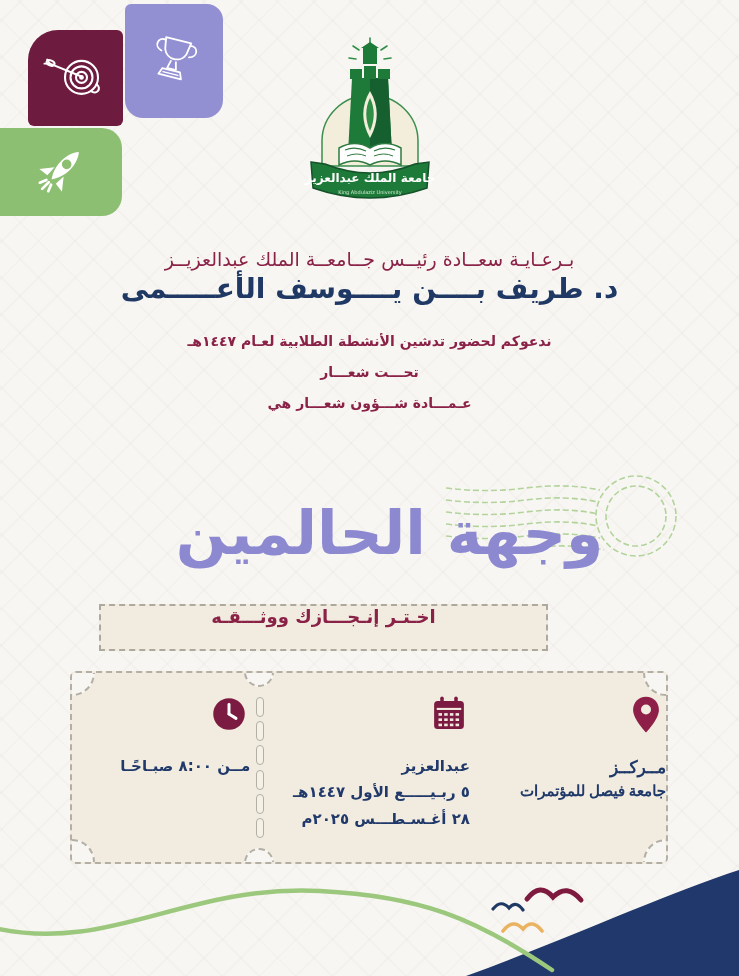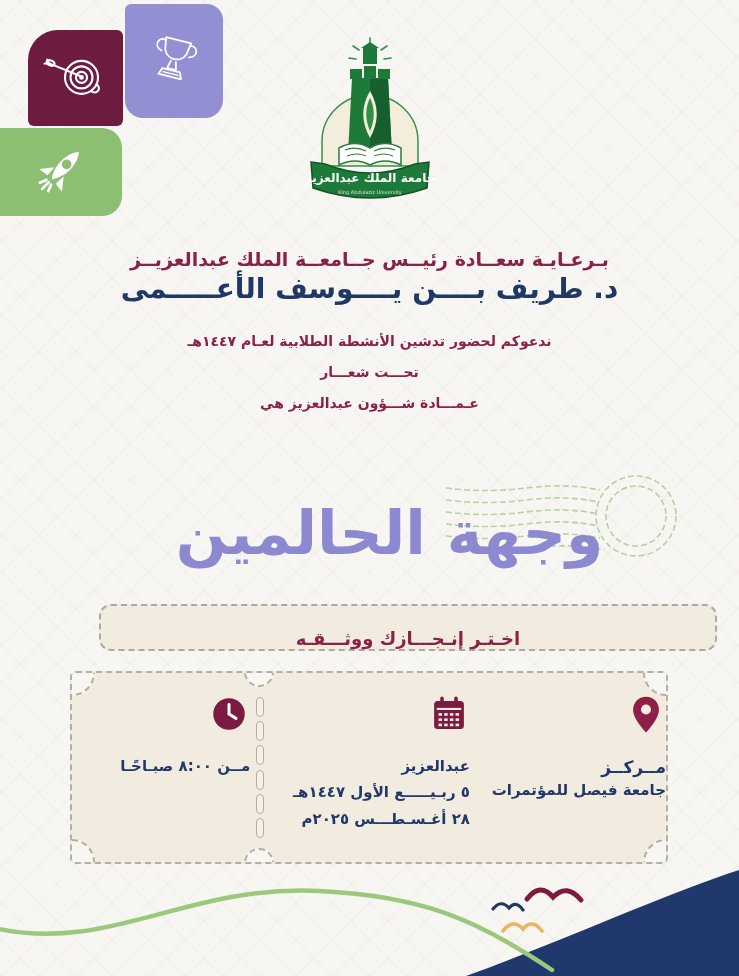--- a/index.html
+++ b/index.html
@@ -24,52 +24,52 @@
   .sq{display:flex;align-items:center;justify-content:center;}
   .sq-purple{left:125px;top:4px;width:98px;height:114px;background:#938fd3;border-radius:6px 16px 18px 18px;}
   .sq-maroon{left:28px;top:30px;width:95px;height:96px;background:#6e1b40;border-radius:30px 6px 6px 6px;}
   .sq-green{left:0;top:128px;width:122px;height:88px;background:#8cbf72;border-radius:0 20px 20px 0;}
 
   
   .logo{left:50%;top:36px;transform:translateX(-50%);}
 
   
   .textblock{left:0;top:248px;width:100%;text-align:center;}
-  .line-maroon{color:#8a2147;font-size:19px;font-weight:700;margin:0 0 0 0;}
+  .line-maroon{color:#8a2147;font-size:19px;font-weight:400;margin:0 0 0 0;}
   .line-president{color:#1f3864;font-size:28px;font-weight:800;margin:2px 0 28px 0;letter-spacing:0.5px;}
   .line-small{color:#8a2147;font-size:14px;font-weight:700;margin:0 0 15px 0;}
 
   
   .slogan-wrap{left:0;top:488px;width:100%;height:110px;}
   .stamp{left:440px;top:472px;width:250px;height:95px;z-index:1;}
   .slogan-text{
     position:absolute;left:0;top:10px;width:100%;z-index:2;
     text-align:center;color:#8d89d1;font-size:60px;font-weight:bold;
     letter-spacing:-1px;
     margin-left:20px;
   }
 
   
   .banner{
-    left:99px;top:604px;width:618px;height:47px;
-    background:#f1ecdf;border:2px dashed #ada99f;border-radius:12px;
-    display:flex;align-items:flex-end;justify-content:center;
+    left:99px;top:604px;width:449px;height:47px;
+    background:#f1ecdf;border:2px dashed #ada99f;border-radius:0;
+    display:flex;align-items:flex-start;justify-content:center;
     box-sizing:border-box;
   }
   .banner-text{color:#8a2147;font-size:18px;font-weight:700;}
 
   
   .ticket{
     left:70px;top:671px;width:598px;height:193px;
     background:#f1ecdf;border:2px dashed #b3afa4;border-radius:6px;
     box-sizing:border-box;overflow:hidden;
   }
   .ticket-cols{display:flex;width:100%;height:100%;}
   .ticket-col{display:flex;flex-direction:column;align-items:flex-start;padding-top:20px;box-sizing:border-box;}
-  .col-location{width:33%;}
+  .col-location{width:33%;font-family:Liberation Serif, serif;}
   .col-date{width:37%;}
   .col-time{width:30%;}
   .t-title{color:#20396a;font-size:17px;font-weight:700;margin-top:16px;}
   .t-line{color:#20396a;font-size:15px;font-weight:700;line-height:1.75;}
   .t-line-first{margin-top:14px;}
   .notch{
     position:absolute;background:#f8f6f2;border:2px dashed #b3afa4;border-radius:50%;
     box-sizing:border-box;
   }
   .notch-c{width:46px;height:46px;}
@@ -176,21 +176,21 @@
       <text x="75" y="146" text-anchor="middle" font-size="12" font-weight="bold" fill="#ffffff">جامعة الملك عبدالعزيز</text>
       <text x="75" y="158" text-anchor="middle" font-size="5" fill="#cfe6d0">King Abdulaziz University</text>
     </svg>
   </div>
 
   <div class="abs textblock">
     <div class="line-maroon">بـرعـايـة سعــادة رئيــس جــامعــة الملك عبدالعزيــز</div>
     <div class="line-president">د. طريف بــــن يــــوسف الأعـــــمى</div>
     <div class="line-small">ندعوكم لحضور تدشين الأنشطة الطلابية لعـام ١٤٤٧هـ</div>
     <div class="line-small">تحـــت شعـــار</div>
-    <div class="line-small">عـمـــادة شـــؤون عبدالعزيز هي</div>
+    <div class="line-small">عـمـــادة شـــؤون شعـــار هي</div>
   </div>
 
   <svg class="abs stamp" viewBox="0 0 250 95">
     <g stroke="#abd193" stroke-width="1.6" fill="none" stroke-dasharray="6 3" opacity="0.9">
       <circle cx="196" cy="44" r="40"></circle>
       <circle cx="196" cy="44" r="30"></circle>
       <path d="M6,16 q40,5 80,0 q40,-5 74,2"></path>
       <path d="M6,28 q40,5 80,0 q40,-5 72,2"></path>
       <path d="M6,40 q40,5 80,0 q40,-5 72,2"></path>
       <path d="M6,52 q40,5 80,0 q40,-5 72,2"></path>

